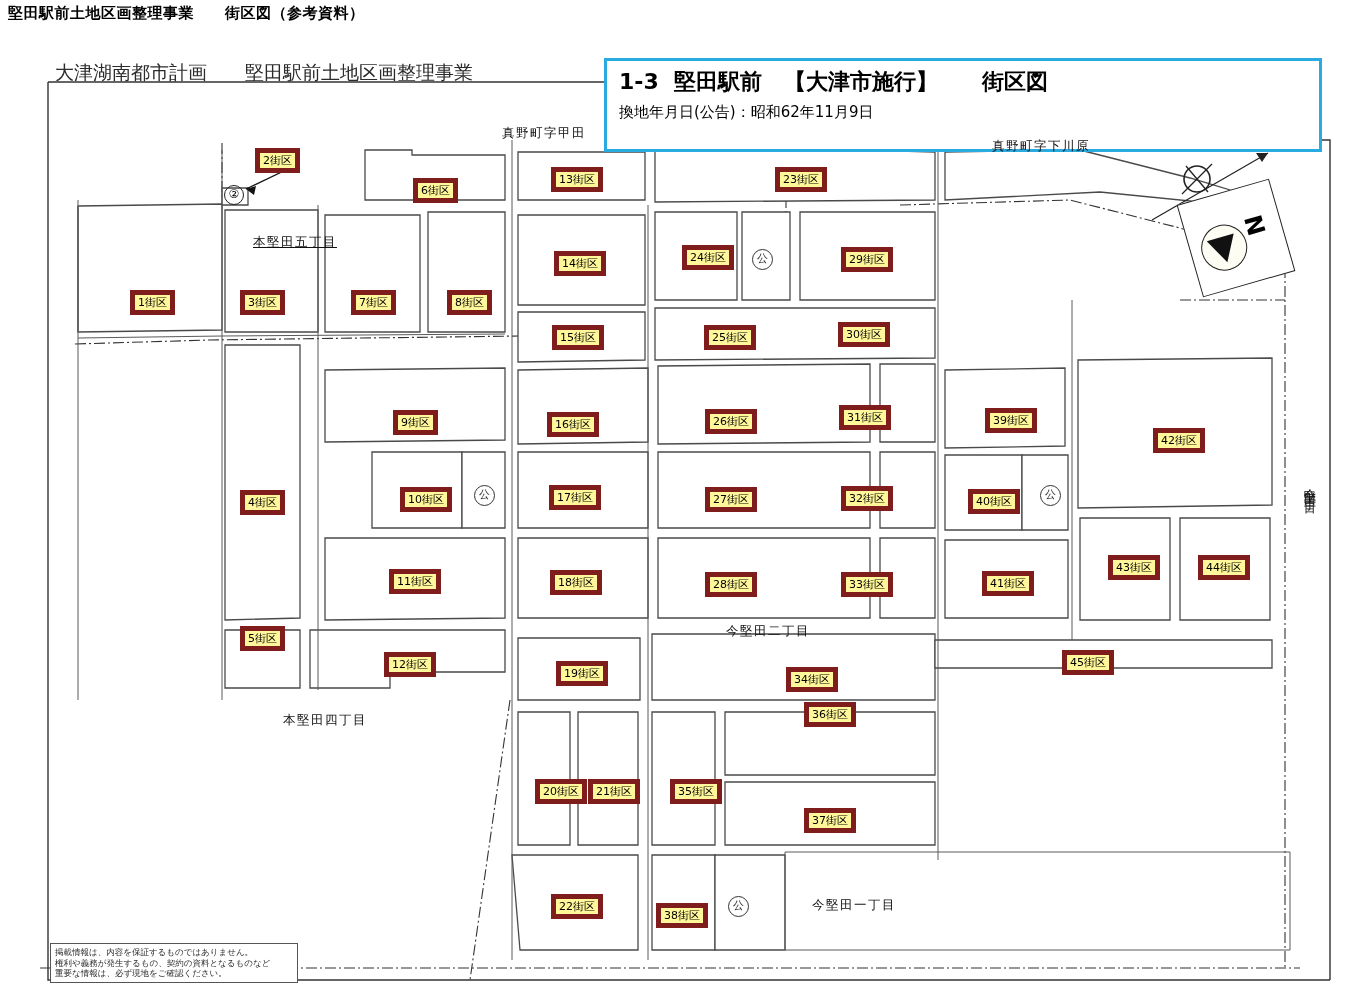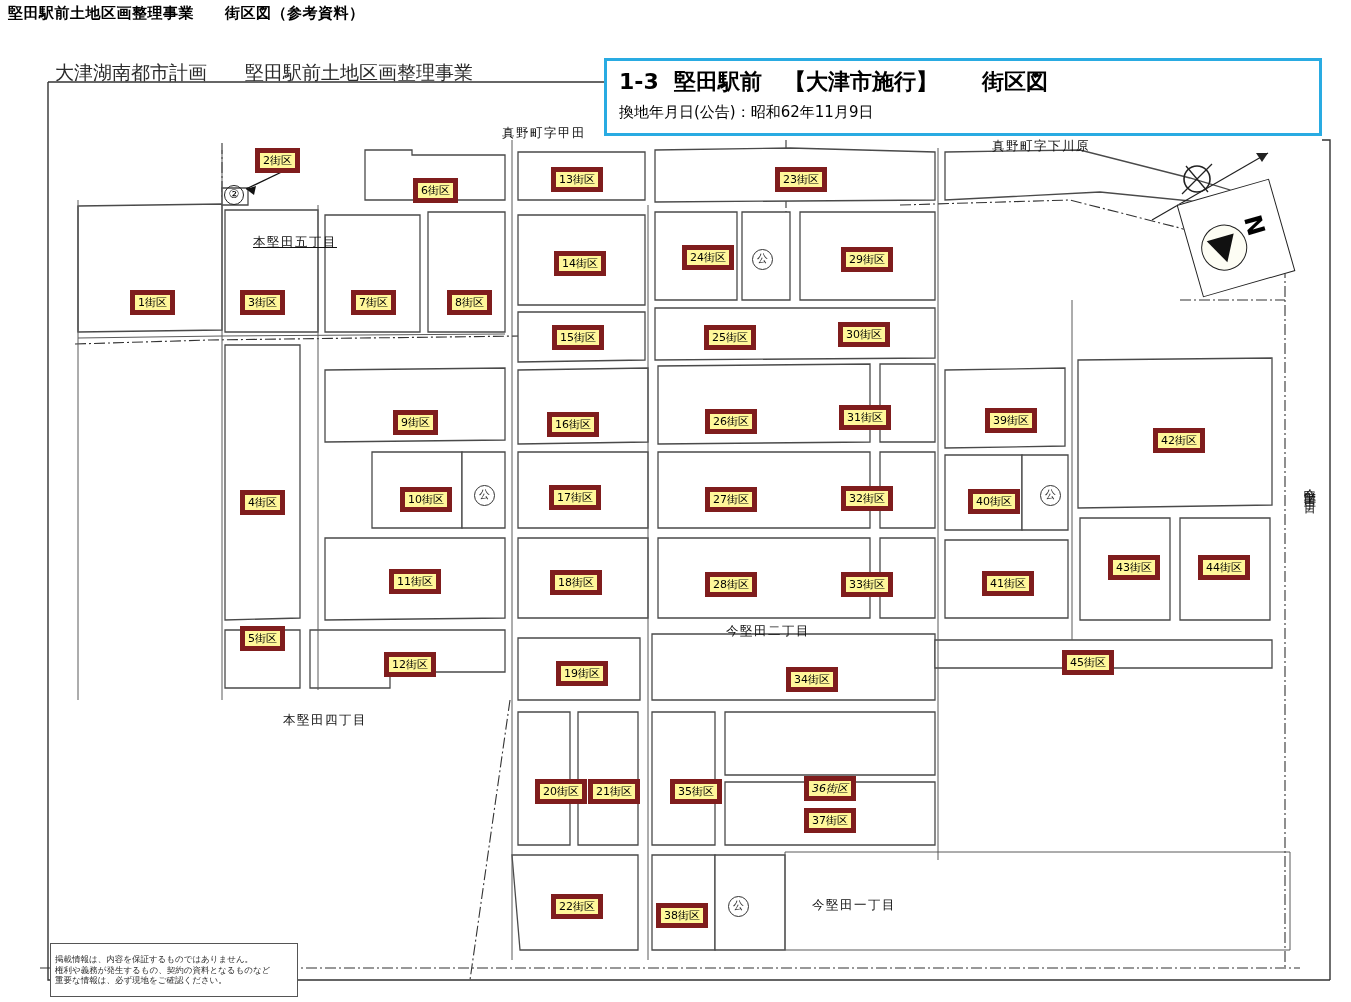--- a/index.html
+++ b/index.html
@@ -13,21 +13,21 @@
   #page-title{
     position:absolute;left:8px;top:4px;
     font-size:15px;font-weight:bold;letter-spacing:0.5px;white-space:pre;
   }
   #plan-heading{
     position:absolute;left:55px;top:60px;
     font-size:19px;white-space:pre;color:#2b2b2b;
   }
   
   #info-box{
-    position:absolute;left:604px;top:58px;width:718px;height:78px;
+    position:absolute;left:604px;top:58px;width:718px;height:94px;
     border:3px solid #29ABE2;background:#ffffff;box-sizing:border-box;
   }
   #info-box .info-title{
     position:absolute;left:12px;top:6px;font-size:22px;font-weight:bold;white-space:pre;
   }
   #info-box .info-sub{
     position:absolute;left:12px;top:42px;font-size:15px;white-space:pre;
   }
   
   #map-canvas{position:absolute;left:0;top:0;width:1351px;height:1002px;}
@@ -73,21 +73,21 @@
   #north-arrow .n-letter{
     position:absolute;left:58px;top:26px;font-size:24px;font-weight:bold;
     transform:rotate(90deg);
   }
   
   #survey-mark{position:absolute;left:1178px;top:160px;width:38px;height:38px;}
   
   #disclaimer{
     position:absolute;left:50px;top:943px;width:248px;
     border:1px solid #555;background:#fff;
-    padding:10px 4px;font-size:8.5px;line-height:10.5px;color:#2d2d2d;
+    padding:3px 4px;font-size:8.5px;line-height:10.5px;color:#2d2d2d;
     box-sizing:border-box;
   }
   #disclaimer div{white-space:nowrap;}
 </style>
 </head>
 <body>
 
 <div id="page-title">堅田駅前土地区画整理事業　　街区図（参考資料）</div>
 <div id="plan-heading">大津湖南都市計画　　堅田駅前土地区画整理事業</div>
 
@@ -244,21 +244,21 @@
     <div class="blk" style="left: 705px; top: 409px;">26街区</div>
     <div class="blk" style="left: 705px; top: 487px;">27街区</div>
     <div class="blk" style="left: 705px; top: 572px;">28街区</div>
     <div class="blk" style="left: 841px; top: 247px;">29街区</div>
     <div class="blk" style="left: 838px; top: 322px;">30街区</div>
     <div class="blk" style="left: 839px; top: 405px;">31街区</div>
     <div class="blk" style="left: 841px; top: 486px;">32街区</div>
     <div class="blk" style="left: 841px; top: 572px;">33街区</div>
     <div class="blk" style="left: 786px; top: 667px;">34街区</div>
     <div class="blk" style="left: 670px; top: 779px;">35街区</div>
-    <div class="blk" style="left: 804px; top: 776px; font-style: italic;">36街区</div>
+    <div class="blk" style="left: 804px; top: 702px;">36街区</div>
     <div class="blk" style="left: 804px; top: 808px;">37街区</div>
     <div class="blk" style="left: 656px; top: 903px;">38街区</div>
     <div class="blk" style="left: 985px; top: 408px; text-align: center;">39街区</div>
     <div class="blk" style="left: 968px; top: 489px;">40街区</div>
     <div class="blk" style="left: 982px; top: 571px;">41街区</div>
     <div class="blk" style="left: 1153px; top: 428px;">42街区</div>
     <div class="blk" style="left: 1108px; top: 555px;">43街区</div>
     <div class="blk" style="left: 1198px; top: 555px;">44街区</div>
     <div class="blk" style="left: 1062px; top: 650px;">45街区</div>
     <div class="dist" style="left: 502px; top: 125px;">真野町字甲田</div>

